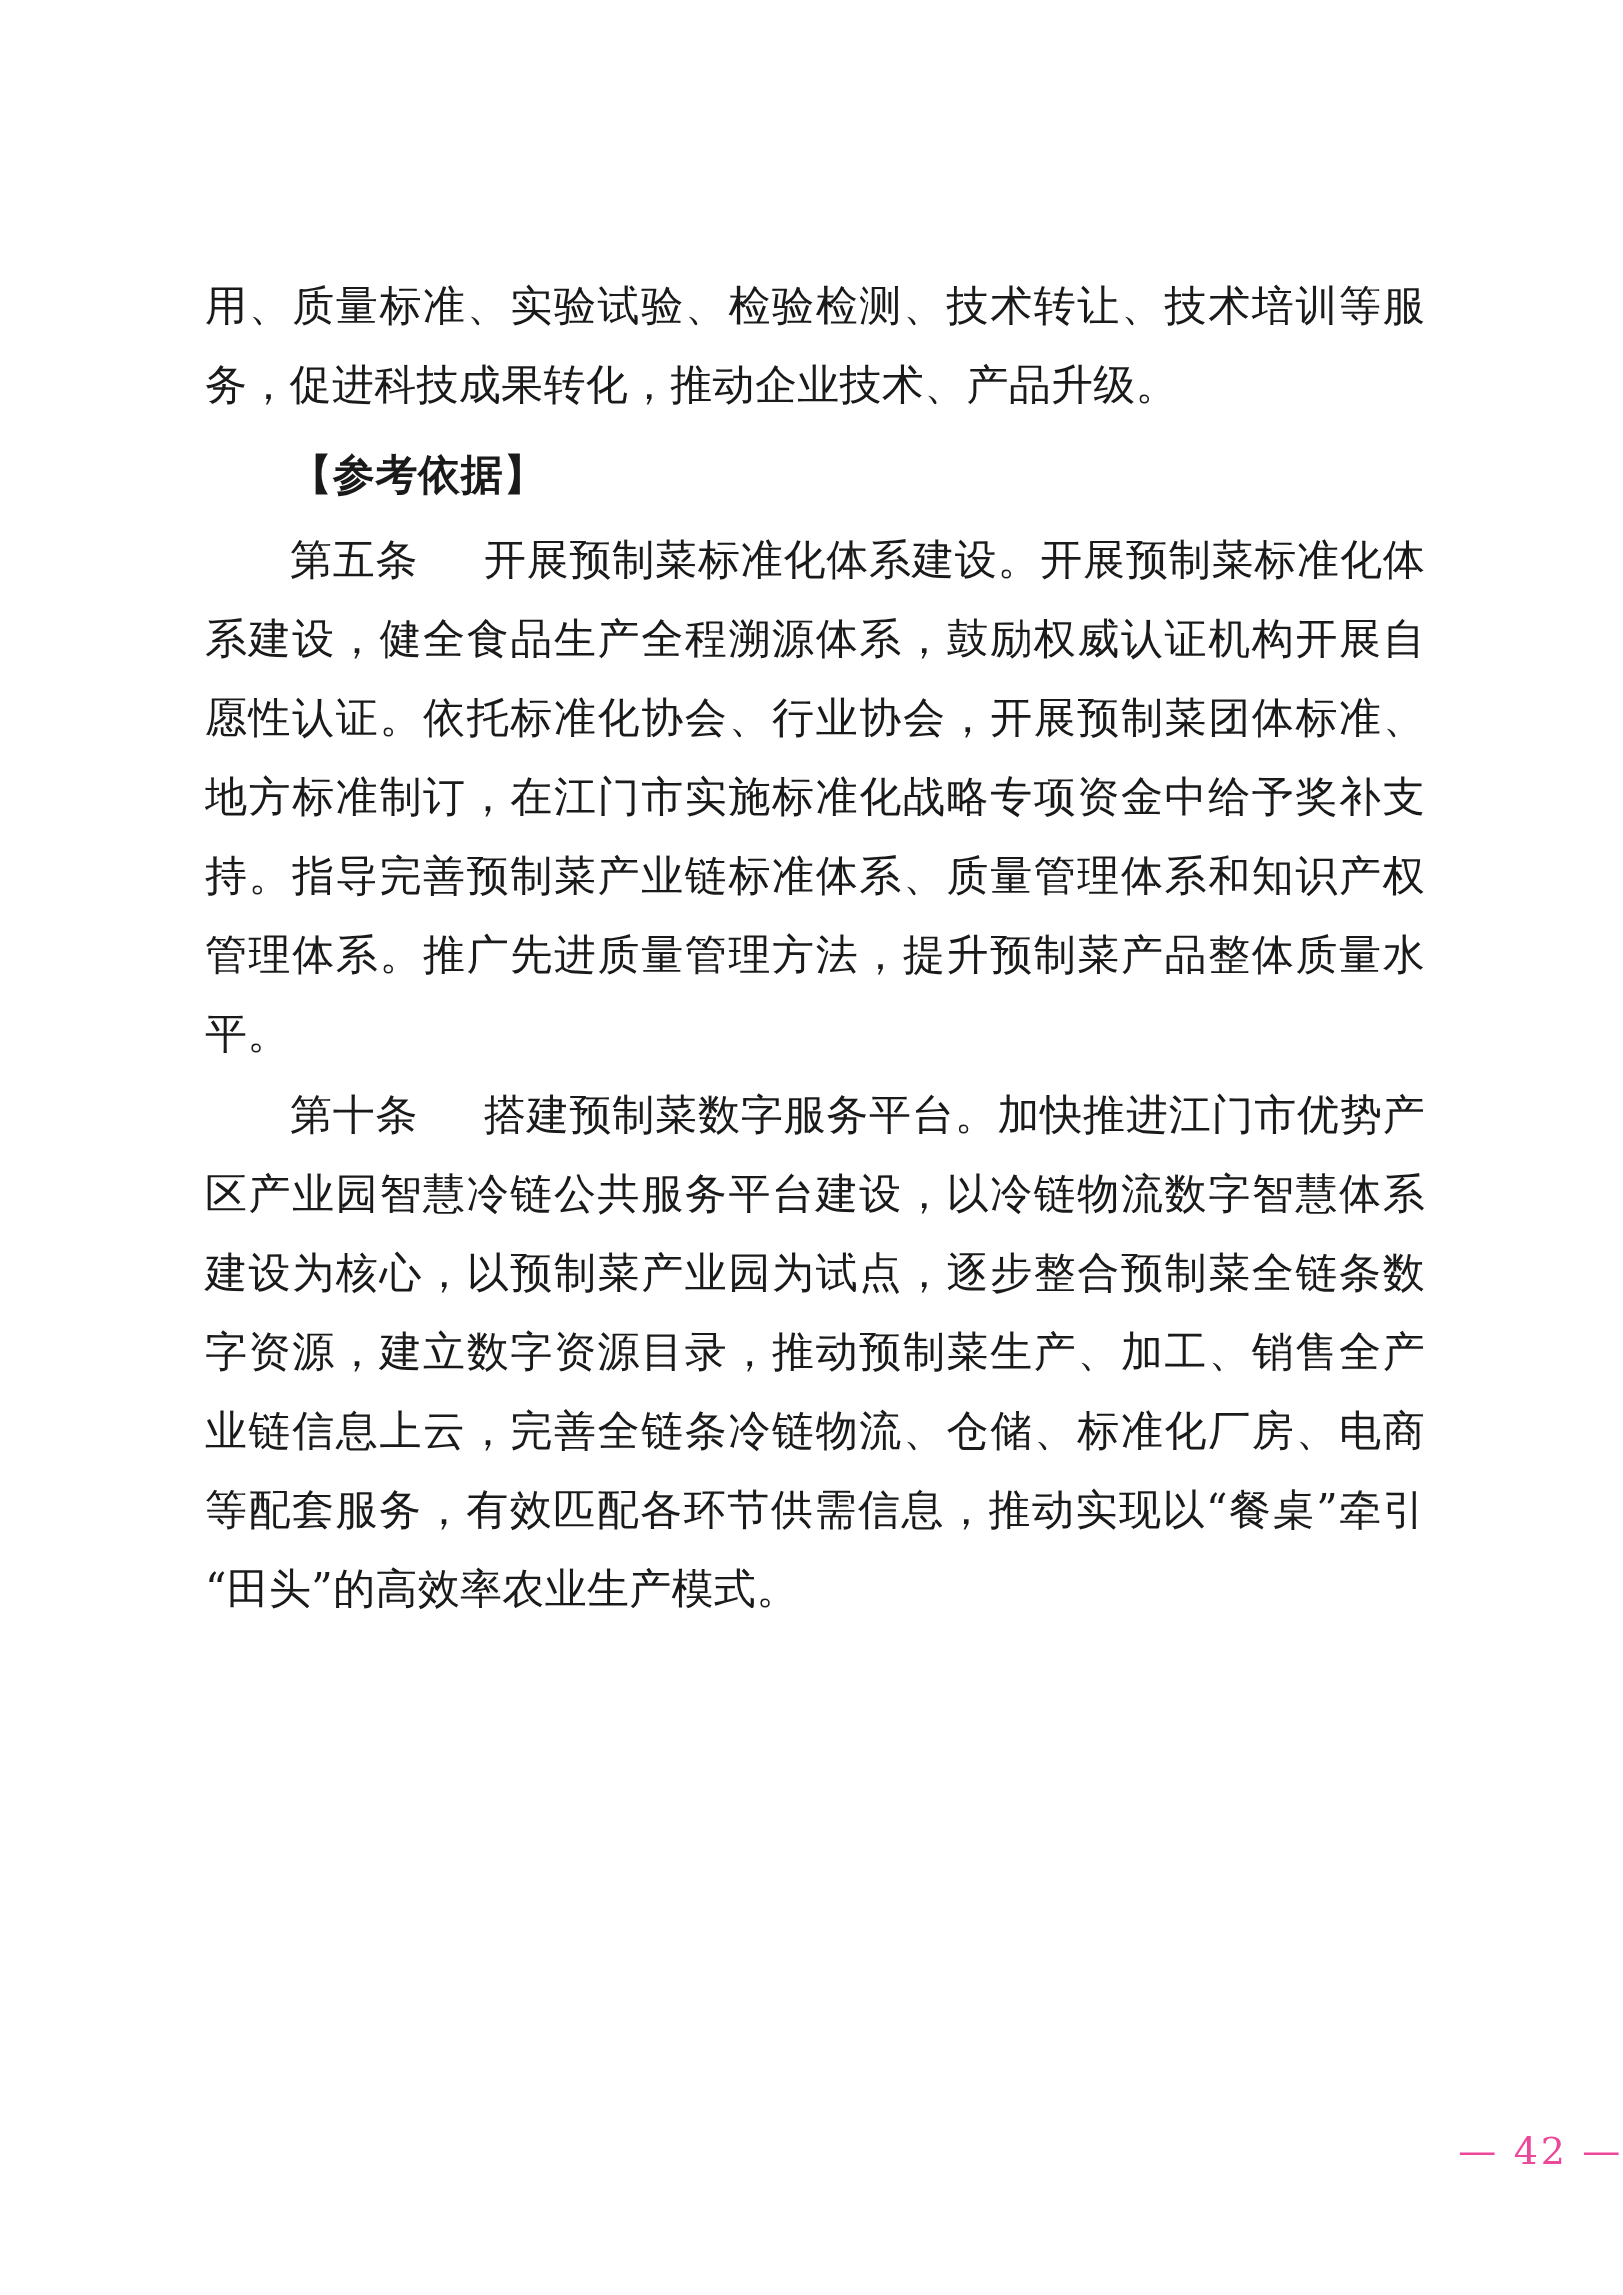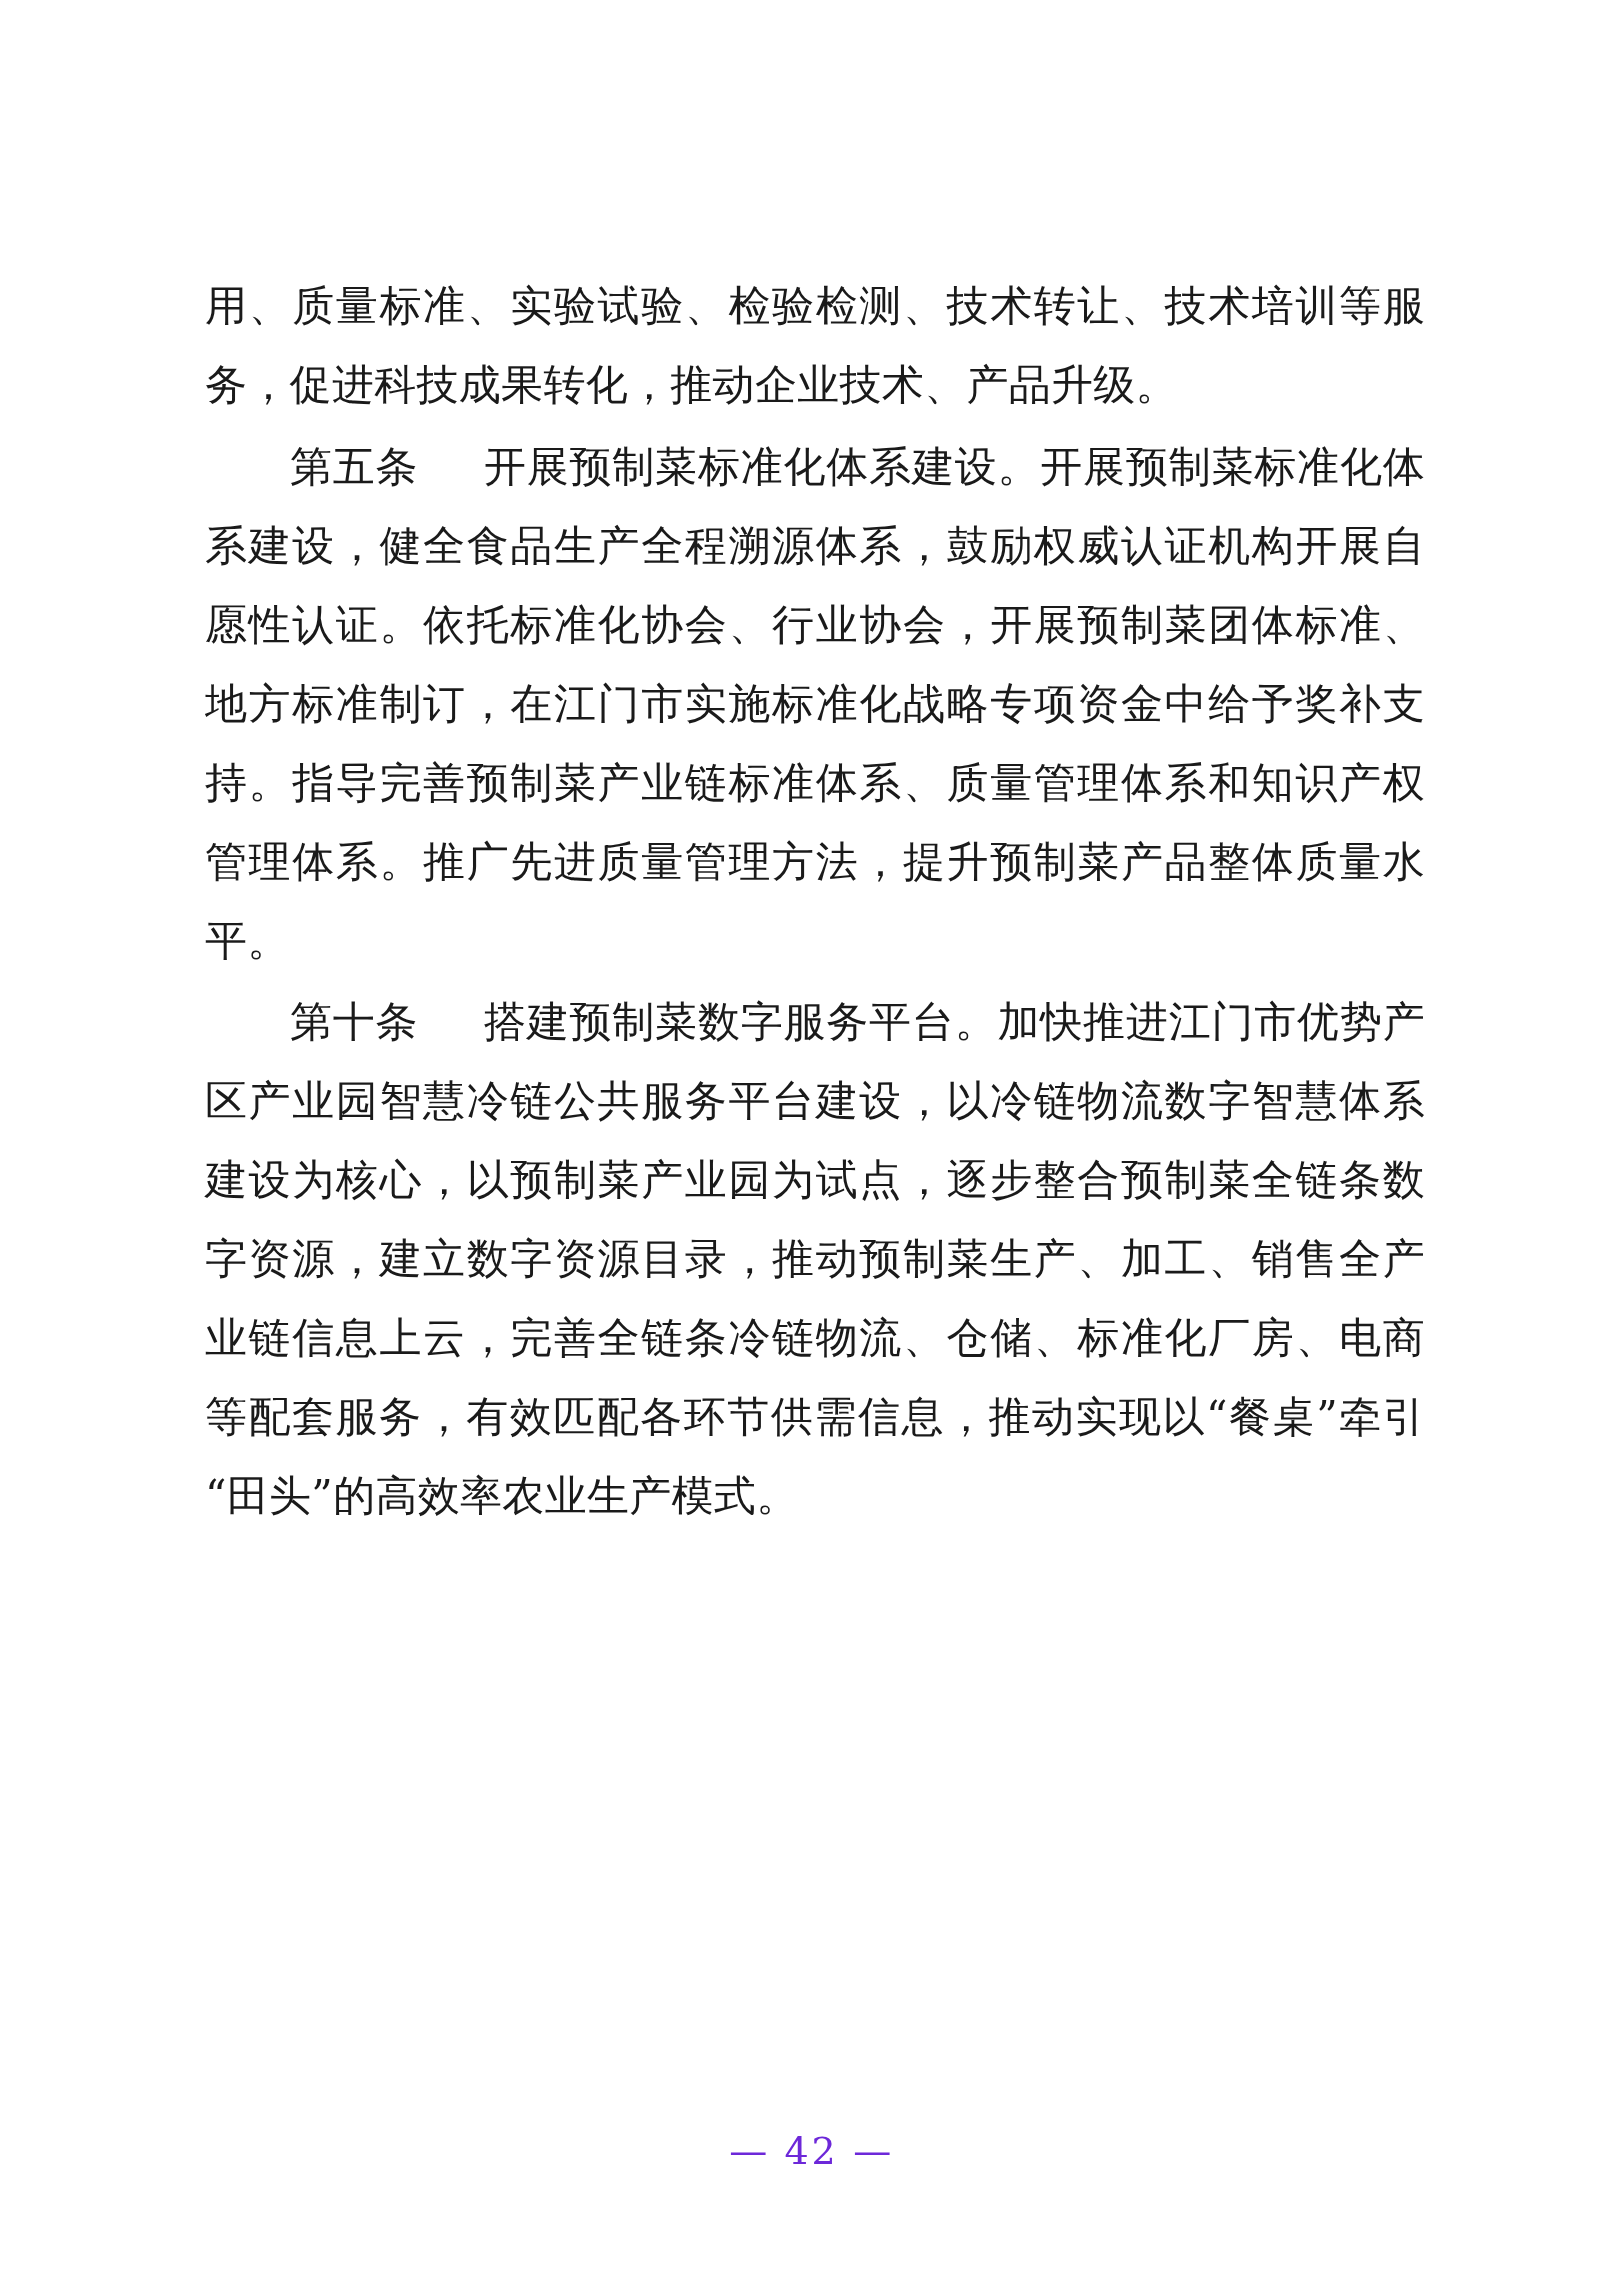--- a/index.html
+++ b/index.html
@@ -62,37 +62,38 @@
   }
   .gap {
     display: inline-block;
     width: 65px;
   }
   .footer {
     position: absolute;
     left: 0;
     top: 2127px;
     width: 1623px;
-    text-align: center;
+    text-align: right;
     font-size: 38px;
     line-height: 48px;
     letter-spacing: 2.7px;
-    color: #6d28d9;
+    color: #ec4899;
   }
 </style>
 </head>
 <body>
 
 <div class="page">
   <div class="content">
 
     <p class="para">用、质量标准、实验试验、检验检测、技术转让、技术培训等服务，促进科技成果转化，推动企业技术、产品升级。</p>
 
 
 
+    <p class="bracket-heading">【参考依据】</p>
 
 
     <p class="para indent"><span class="art-label">第五条</span><span class="gap"></span><span>开展预制菜标准化体系建设。开展预制菜标准化体系建设，健全食品生产全程溯源体系，鼓励权威认证机构开展自愿性认证。依托标准化协会、行业协会，开展预制菜团体标准、地方标准制订，在江门市实施标准化战略专项资金中给予奖补支持。指导完善预制菜产业链标准体系、质量管理体系和知识产权管理体系。推广先进质量管理方法，提升预制菜产品整体质量水平。</span></p>
 
     <p class="para indent"><span class="art-label">第十条</span><span class="gap"></span><span>搭建预制菜数字服务平台。加快推进江门市优势产区产业园智慧冷链公共服务平台建设，以冷链物流数字智慧体系建设为核心，以预制菜产业园为试点，逐步整合预制菜全链条数字资源，建立数字资源目录，推动预制菜生产、加工、销售全产业链信息上云，完善全链条冷链物流、仓储、标准化厂房、电商等配套服务，有效匹配各环节供需信息，推动实现以“餐桌”牵引“田头”的高效率农业生产模式。</span></p>
 
   </div>
 
   <div class="footer">— 42 —</div>
 </div>

